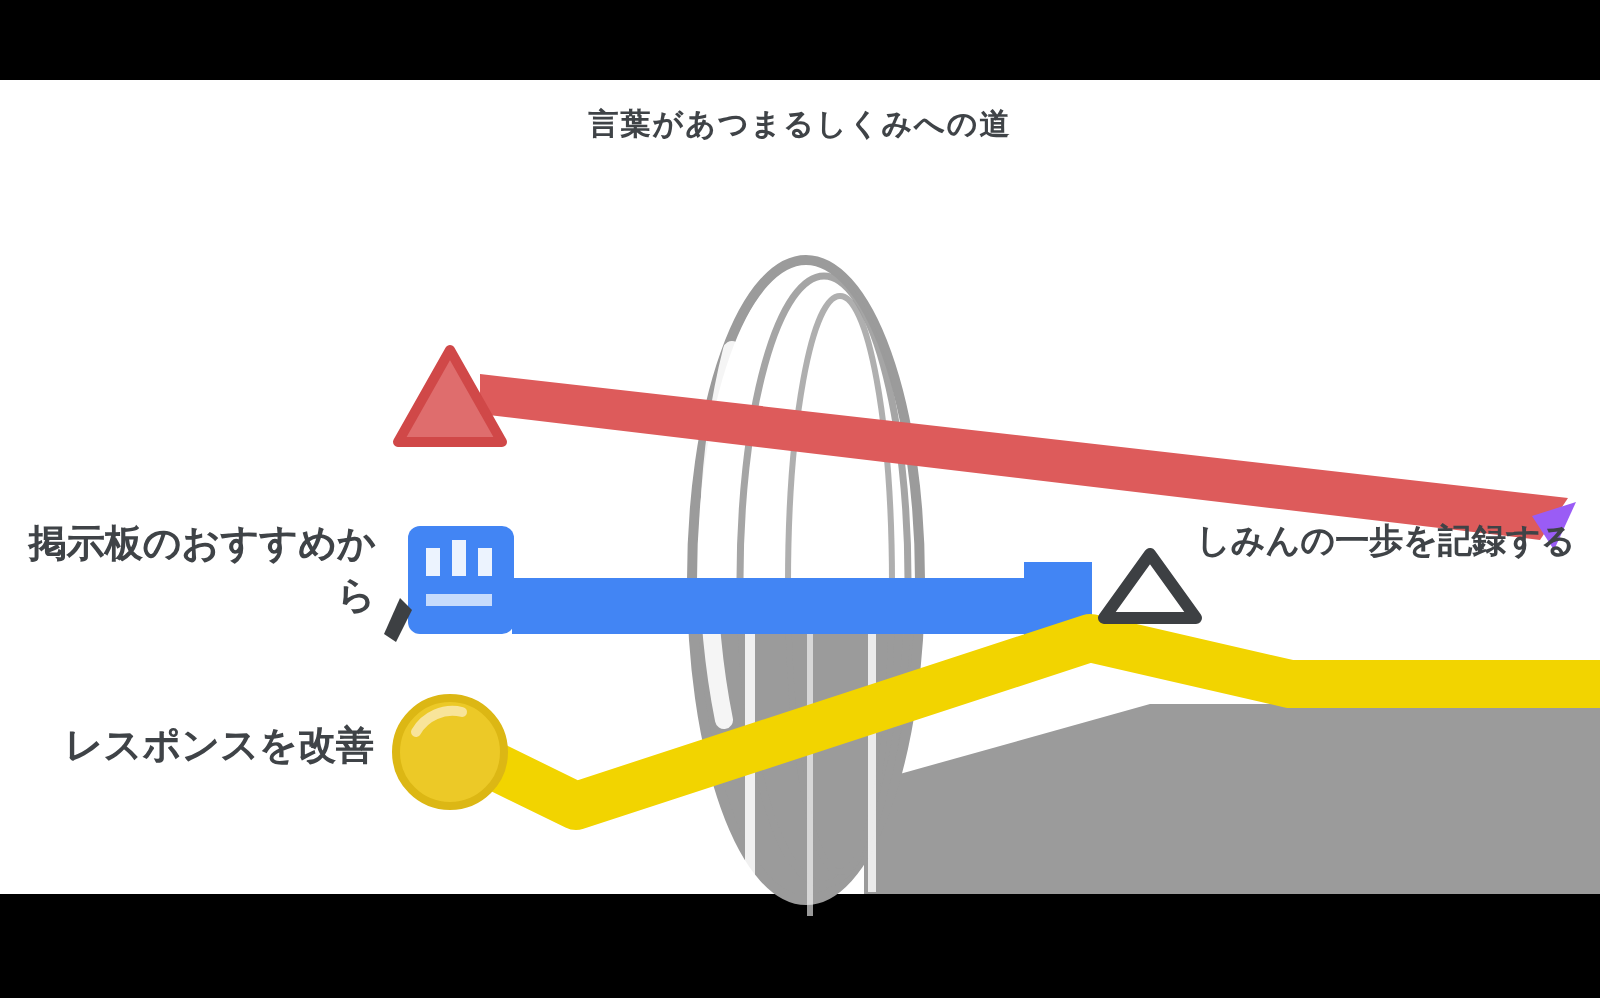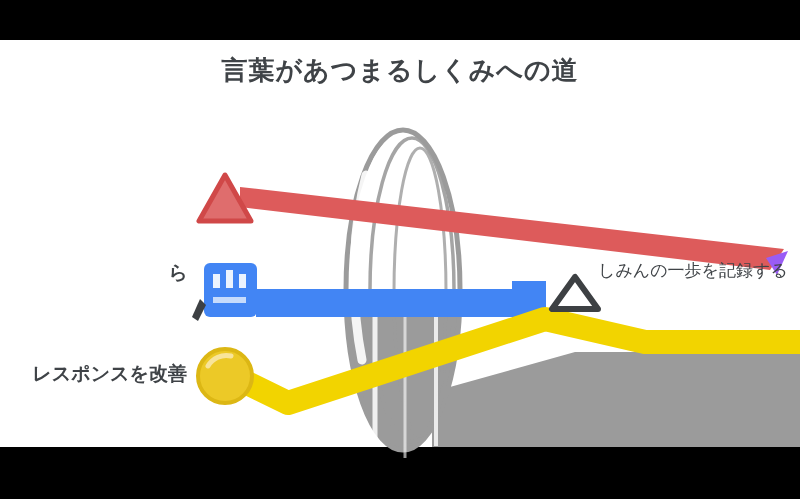--- a/index.html
+++ b/index.html
@@ -3,27 +3,27 @@
 <meta charset="utf-8">
 <style>
   html,body{margin:0;padding:0;background:#ffffff;}
   .page{position:relative;width:800px;height:499px;background:#fff;overflow:hidden;
         font-family:"Liberation Sans", sans-serif;}
   .bar{position:absolute;left:0;width:800px;background:#000;}
   .bar-top{top:0;height:40px;}
   .bar-bottom{top:447px;height:52px;}
   .shapes{position:absolute;left:0;top:0;width:800px;height:499px;}
   .txt{position:absolute;color:var(--text);}
-  .title{left:0;right:0;top:53px;text-align:center;font-size:26px;font-weight:600;
+  .title{left:0;right:0;top:53px;text-align:center;font-size:15px;font-weight:600;
          letter-spacing:1px;}
   .lbl{font-size:19px;font-weight:600;text-align:right;line-height:26px;white-space:nowrap;}
   .lbl-red{right:610px;top:185px;}
   .lbl-blue{right:612px;top:260px;}
   .lbl-yellow{right:613px;top:361px;}
-  .right-text{left:598px;top:259px;font-size:17px;font-weight:400;line-height:23px;
+  .right-text{left:598px;top:259px;font-size:17px;font-weight:700;line-height:23px;
               white-space:nowrap;}
   .fill-red{fill:var(--red);}
   .fill-blue{fill:var(--blue);}
   .fill-yellow-stroke{stroke:var(--yellow);}
   .fill-gray{fill:var(--gray);}
   .stroke-gray{stroke:var(--gray);}
   .fill-purple{fill:var(--purple);}
   .stroke-dark{stroke:var(--dark);}
   .fill-dark{fill:var(--dark);}
 </style>
@@ -76,20 +76,21 @@
     <circle cx="225" cy="376" r="27" fill="#ecc927" stroke="#dcb714" stroke-width="4"></circle>
     <path d="M208,366 A21,21 0 0 1 231,356" stroke="#f8e49a" stroke-width="5" fill="none" stroke-linecap="round"></path>
 
     <polygon class="stroke-dark" points="575,277 552,309 598,309" fill="none" stroke-width="6" stroke-linejoin="round"></polygon>
   </svg>
 
   <div class="txt title">言葉があつまるしくみへの道</div>
 
 
   <div class="txt lbl lbl-blue">
+    <div>掲示板のおすすめか</div>
     <div>ら</div>
   </div>
 
   <div class="txt lbl lbl-yellow">レスポンスを改善</div>
 
   <div class="txt right-text">
     <div>しみんの一歩を記録する</div>
   </div>
 
 </div>

